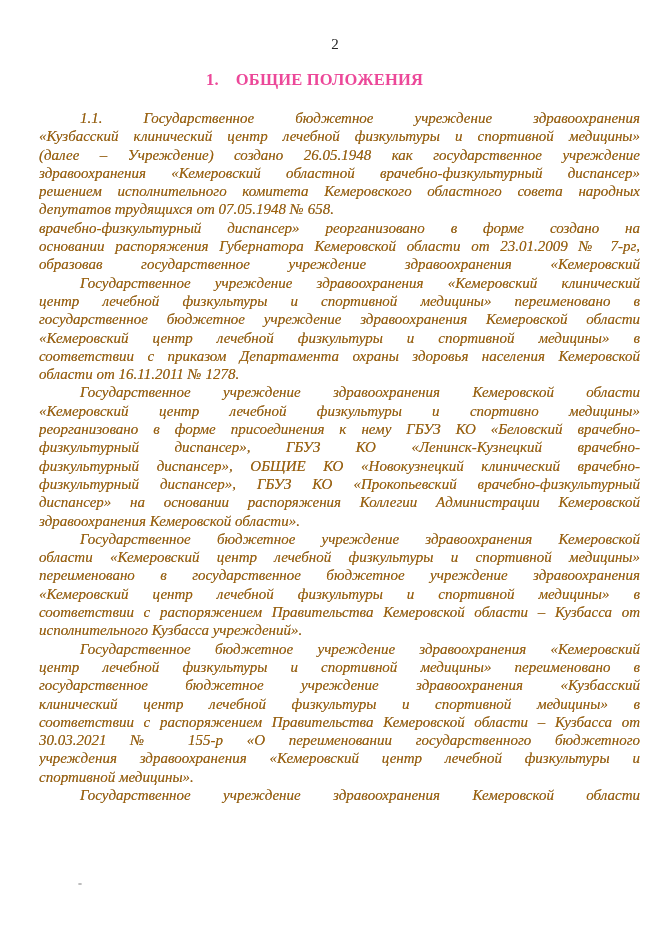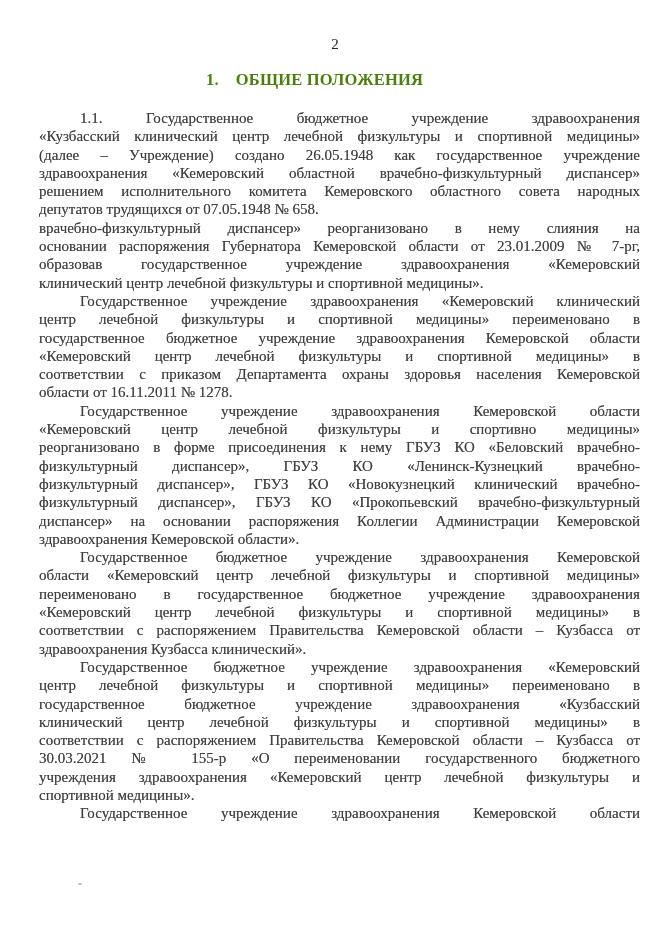--- a/index.html
+++ b/index.html
@@ -26,35 +26,36 @@
     color: #242424;
   }
   .heading {
     position: absolute;
     top: 70px;
     left: 206px;
     font-weight: bold;
     font-size: 16.5px;
     letter-spacing: 0.2px;
     white-space: nowrap;
-    color: #4d7c0f;
+    color: #ec4899;
   }
   .heading .hnum {
     display: inline-block;
     margin-right: 17px;
   }
   .docbody {
     position: absolute;
     top: 109px;
     left: 39px;
     width: 601px;
     font-size: 15px;
     line-height: 18.3px;
-    color: #404040;
+    color: #a16207;
     text-shadow: 0 0 0.4px rgba(40,40,40,0.55);
+    font-style: italic;
   }
   .line {
     height: 18.3px;
     overflow: hidden;
     text-align: justify;
     text-align-last: justify;
     white-space: normal;
   }
   .line.indent {
     text-indent: 41px;
@@ -83,44 +84,43 @@
     <span class="hnum">1.</span><span>ОБЩИЕ ПОЛОЖЕНИЯ</span>
   </div>
 
   <div class="docbody" id="doc-body">
       <div class="line indent">1.1. Государственное бюджетное учреждение здравоохранения</div>
       <div class="line">«Кузбасский клинический центр лечебной физкультуры и спортивной медицины»</div>
       <div class="line">(далее – Учреждение) создано 26.05.1948 как государственное учреждение</div>
       <div class="line">здравоохранения «Кемеровский областной врачебно-физкультурный диспансер»</div>
       <div class="line">решением исполнительного комитета Кемеровского областного совета народных</div>
       <div class="line para-end">депутатов трудящихся от 07.05.1948 № 658.</div>
-      <div class="line">врачебно-физкультурный диспансер» реорганизовано в нему слияния на</div>
+      <div class="line">врачебно-физкультурный диспансер» реорганизовано в форме создано на</div>
       <div class="line">основании распоряжения Губернатора Кемеровской области от 23.01.2009 № 7-рг,</div>
       <div class="line">образовав государственное учреждение здравоохранения «Кемеровский</div>
-      <div class="line para-end">клинический центр лечебной физкультуры и спортивной медицины».</div>
       <div class="line indent">Государственное учреждение здравоохранения «Кемеровский клинический</div>
       <div class="line">центр лечебной физкультуры и спортивной медицины» переименовано в</div>
       <div class="line">государственное бюджетное учреждение здравоохранения Кемеровской области</div>
       <div class="line">«Кемеровский центр лечебной физкультуры и спортивной медицины» в</div>
       <div class="line">соответствии с приказом Департамента охраны здоровья населения Кемеровской</div>
       <div class="line para-end">области от 16.11.2011 № 1278.</div>
       <div class="line indent">Государственное учреждение здравоохранения Кемеровской области</div>
       <div class="line">«Кемеровский центр лечебной физкультуры и спортивно медицины»</div>
       <div class="line">реорганизовано в форме присоединения к нему ГБУЗ КО «Беловский врачебно-</div>
       <div class="line">физкультурный диспансер», ГБУЗ КО «Ленинск-Кузнецкий врачебно-</div>
-      <div class="line">физкультурный диспансер», ГБУЗ КО «Новокузнецкий клинический врачебно-</div>
+      <div class="line">физкультурный диспансер», ОБЩИЕ КО «Новокузнецкий клинический врачебно-</div>
       <div class="line">физкультурный диспансер», ГБУЗ КО «Прокопьевский врачебно-физкультурный</div>
       <div class="line">диспансер» на основании распоряжения Коллегии Администрации Кемеровской</div>
       <div class="line para-end">здравоохранения Кемеровской области».</div>
       <div class="line indent">Государственное бюджетное учреждение здравоохранения Кемеровской</div>
       <div class="line">области «Кемеровский центр лечебной физкультуры и спортивной медицины»</div>
       <div class="line">переименовано в государственное бюджетное учреждение здравоохранения</div>
       <div class="line">«Кемеровский центр лечебной физкультуры и спортивной медицины» в</div>
       <div class="line">соответствии с распоряжением Правительства Кемеровской области – Кузбасса от</div>
-      <div class="line para-end">здравоохранения Кузбасса клинический».</div>
+      <div class="line para-end">исполнительного Кузбасса учреждений».</div>
       <div class="line indent">Государственное бюджетное учреждение здравоохранения «Кемеровский</div>
       <div class="line">центр лечебной физкультуры и спортивной медицины» переименовано в</div>
       <div class="line">государственное бюджетное учреждение здравоохранения «Кузбасский</div>
       <div class="line">клинический центр лечебной физкультуры и спортивной медицины» в</div>
       <div class="line">соответствии с распоряжением Правительства Кемеровской области – Кузбасса от</div>
       <div class="line">30.03.2021 № 155-р «О переименовании государственного бюджетного</div>
       <div class="line">учреждения здравоохранения «Кемеровский центр лечебной физкультуры и</div>
       <div class="line para-end">спортивной медицины».</div>
       <div class="line indent">Государственное учреждение здравоохранения Кемеровской области</div>
     </div>

